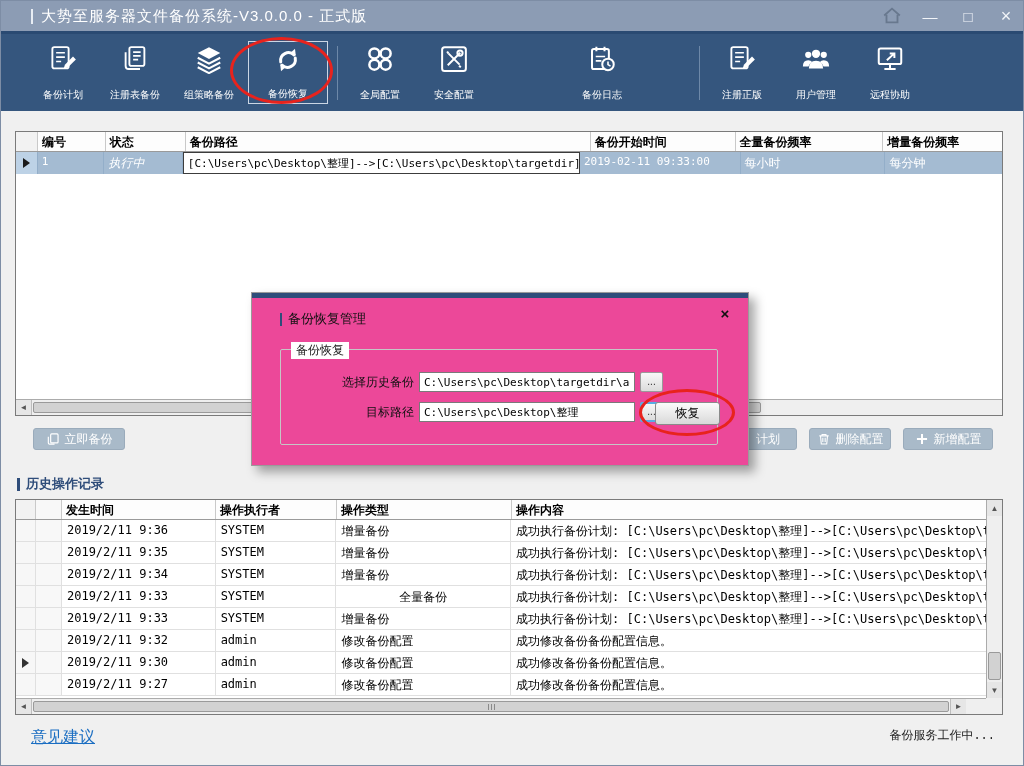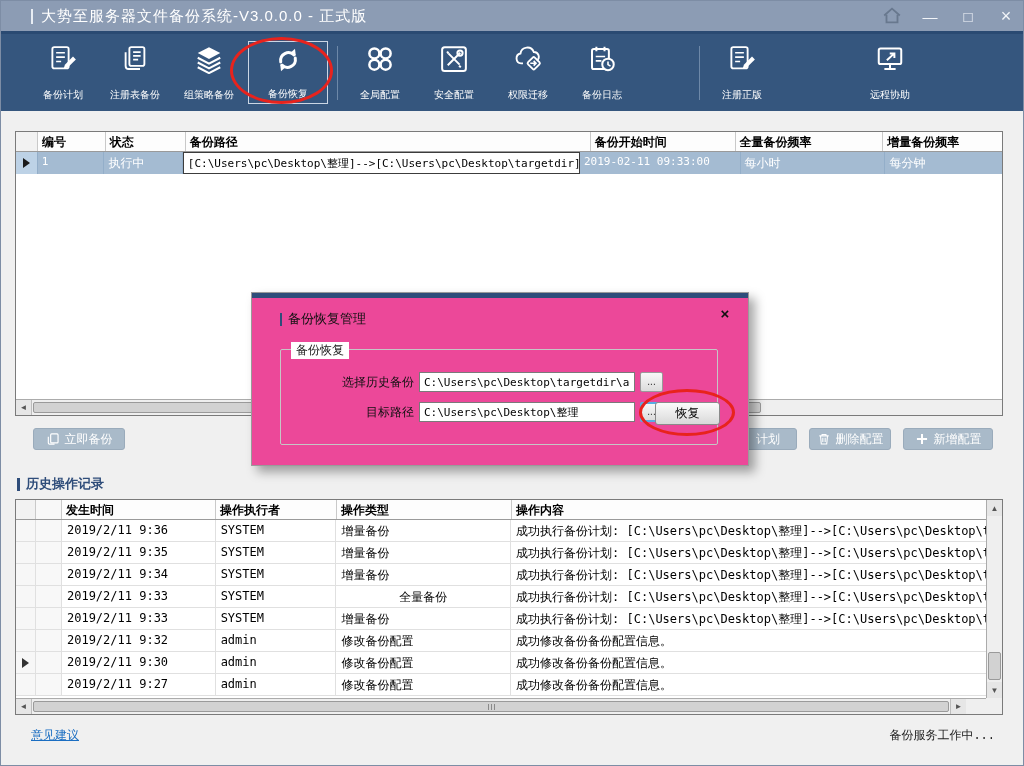--- a/index.html
+++ b/index.html
@@ -70,21 +70,21 @@
                    color:#2F4D7A; font-size:13px; font-weight:bold; }
   .section-marker { width:3px; height:13px; background:#2F4D7A; }
   .hist-grid { position:absolute; left:14px; top:498px; width:988px; height:216px;
                background:#fff; border:1px solid #7a7a7a; }
   .h-row { display:flex; height:22px; background:#fff; color:#000; border-bottom:1px solid #e0e0e0; }
   .h-cell { font-size:12px; padding:3px 5px; border-right:1px solid #e0e0e0; white-space:nowrap; overflow:hidden; }
   .h-sel { display:flex; align-items:center; justify-content:center; background:#F7F7F7; }
   .hist-body { position:absolute; left:0; top:20px; right:16px; bottom:16px; overflow:hidden; }
 
   
-  .footer-link { position:absolute; left:30px; top:726px; font-size:12px; color:#1B6EC2;
+  .footer-link { position:absolute; left:30px; top:726px; font-size:16px; color:#1B6EC2;
                  text-decoration:underline; cursor:pointer; }
   .footer-status { position:absolute; right:28px; top:726px; font-size:12px; color:#222;font-family:Liberation Mono, monospace; }
 
   
   .dialog { position:absolute; left:250px; top:291px; width:498px; height:174px; background:#ec4899;
             border:1px solid #9a9a9a; box-shadow:6px 6px 10px rgba(0,0,0,0.35); z-index:40; }
   .dlg-strip { position:absolute; left:0; top:0; width:100%; height:5px; background:#2F4D7A; }
   .dlg-title { position:absolute; left:28px; top:17px; display:flex; align-items:center; gap:6px;
                font-size:13px; color:#111; }
   .dlg-marker { width:2px; height:13px; background:#2F4D7A; }
@@ -195,30 +195,20 @@
         <rect x="2.5" y="2.5" width="19" height="19" rx="2"></rect>
         <path d="M7 17 L17 7"></path>
           <circle cx="16.8" cy="7.2" r="2.1"></circle>
         <path d="M7.5 7.5 L16.5 16.5"></path>
           <path d="M6.5 6 l1 1.5 M16 17.5 l1.5 1"></path>
       </svg>
     </span>
     <span class="lbl">安全配置</span>
   </div>
 
-  <div class="tb-item" style="left:491px;width:72px;">
-    <span>
-      <svg class="tb-icon" viewBox="0 0 24 24" fill="none" stroke="#fff" stroke-width="1.5">
-        <path d="M8 15.5 H6.5 a4 4 0 0 1 -0.5 -7.9 a5.5 5.5 0 0 1 10.6 -1.2 a3.8 3.8 0 0 1 2.4 6.9"></path>
-        <rect x="12.8" y="11.6" width="7.6" height="7.6" rx="1.2" transform="rotate(45 16.6 15.4)"></rect>
-        <path d="M13.8 15.4 h4.4 m-1.7 -1.9 l1.9 1.9 -1.9 1.9" stroke-width="1.3"></path>
-      </svg>
-    </span>
-    <span class="lbl">权限迁移</span>
-  </div>
 
   <div class="tb-item" style="left:565px;width:72px;">
     <span>
       <svg class="tb-icon" viewBox="0 0 24 24" fill="none" stroke="#fff" stroke-width="1.6">
         <rect x="4" y="4" width="13.5" height="16" rx="1.5"></rect>
         <path d="M7.5 2.2 v3.6 M14 2.2 v3.6"></path>
         <path d="M7 10 h7.5 M7 13.5 h4.5" stroke-width="1.3"></path>
         <circle cx="16.8" cy="16.3" r="4.6" fill="#35567E"></circle>
         <path d="M16.8 13.9 v2.6 l2 1.2" stroke-width="1.3"></path>
       </svg>
@@ -232,20 +222,33 @@
     <span>
       <svg class="tb-icon" viewBox="0 0 24 24" fill="none" stroke="#fff" stroke-width="1.5">
         <rect x="3.5" y="2.5" width="13" height="17" rx="1.5"></rect>
         <path d="M6.5 7h7M6.5 10.5h7M6.5 14h4" stroke-width="1.3"></path>
         <path d="M13.5 16.5 L20 10 l2.3 2.3 L15.8 18.8 l-3.3 1z" fill="#fff" stroke="none"></path>
       </svg>
     </span>
     <span class="lbl">注册正版</span>
   </div>
 
+  <div class="tb-item" style="left:779px;width:72px;">
+    <span>
+      <svg class="tb-icon" viewBox="0 0 24 24" fill="#fff" stroke="none">
+        <circle cx="5.8" cy="8.6" r="2.5"></circle>
+          <circle cx="18.2" cy="8.6" r="2.5"></circle>
+        <path d="M1.5 18 q0 -5 4.3 -5 q2 0 3.1 1.4 q-2.6 1.6 -2.9 3.6 z"></path>
+        <path d="M22.5 18 q0 -5 -4.3 -5 q-2 0 -3.1 1.4 q2.6 1.6 2.9 3.6 z"></path>
+        <circle cx="12" cy="7.8" r="3.3"></circle>
+        <path d="M6.3 19.6 q0 -6.2 5.7 -6.2 t5.7 6.2 z"></path>
+      </svg>
+    </span>
+    <span class="lbl">用户管理</span>
+  </div>
 
   <div class="tb-item" style="left:853px;width:72px;">
     <span>
       <svg class="tb-icon" viewBox="0 0 24 24" fill="none" stroke="#fff" stroke-width="1.6">
         <rect x="3" y="3.5" width="18" height="12.5" rx="1.5"></rect>
         <path d="M12 16 v3.5 M7.5 20 h9"></path>
         <path d="M9.5 13 L15.5 7.5 M15.5 11.2 V7.5 h-3.7"></path>
       </svg>
     </span>
     <span class="lbl">远程协助</span>
@@ -261,21 +264,21 @@
     <div class="g-hcell" style="width:406px;">备份路径</div>
     <div class="g-hcell" style="width:145px;">备份开始时间</div>
     <div class="g-hcell" style="width:148px;">全量备份频率</div>
     <div class="g-hcell" style="width:119px;border-right:none;">增量备份频率</div>
   </div>
   <div class="g-row">
     <div class="g-cell sel-cell" style="width:22px;">
         <span class="row-arrow"></span>
       </div>
     <div class="g-cell mono" style="width:68px;">1</div>
-    <div class="g-cell" style="width:80px;">执行中</div>
+    <div class="g-cell" style="width:80px;font-style:italic;">执行中</div>
     <div class="g-cell mono path-cell" style="width:406px;">[C:\Users\pc\Desktop\整理]--&gt;[C:\Users\pc\Desktop\targetdir]</div>
     <div class="g-cell mono" style="width:164px;">2019-02-11 09:33:00</div>
     <div class="g-cell" style="width:148px;">每小时</div>
     <div class="g-cell" style="width:119px;border-right:none;">每分钟</div>
   </div>
   <div class="hscroll">
     <div class="sb-btn">◄</div>
     <div class="sb-thumb grip" style="width:728px;">
         <i></i>
         <i></i>

